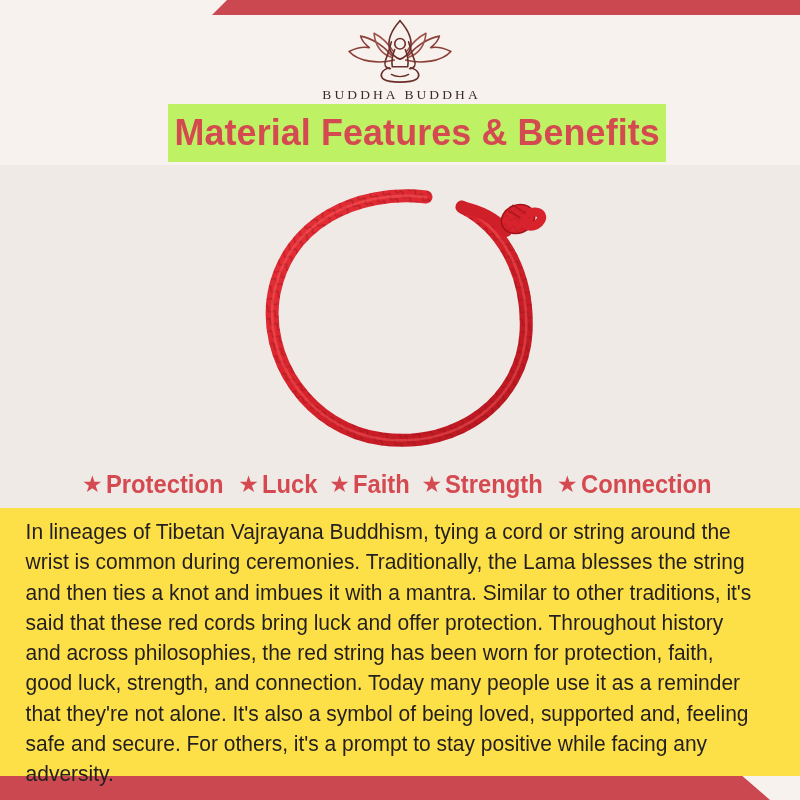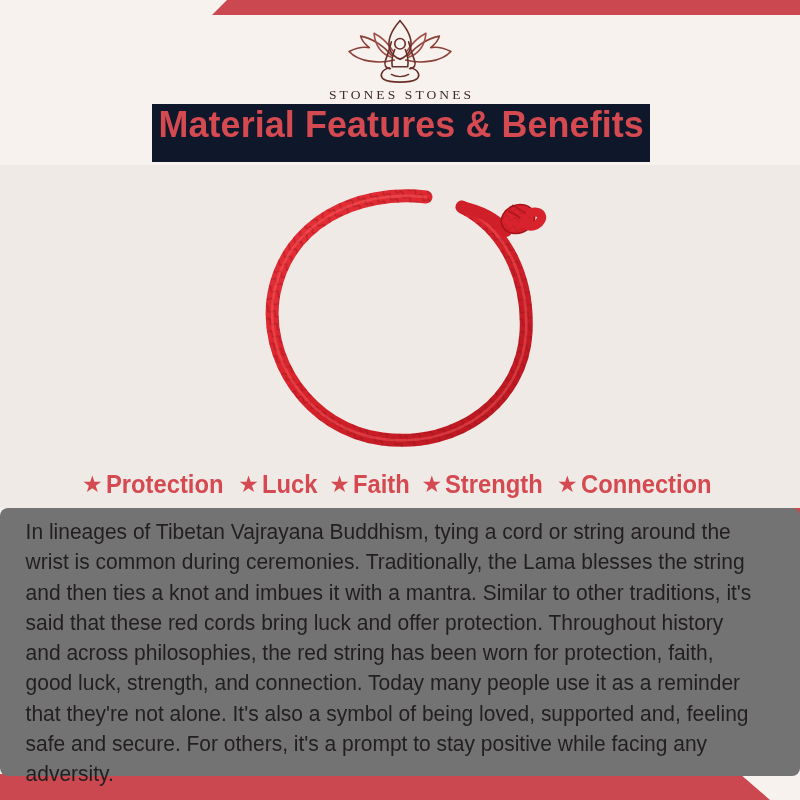--- a/index.html
+++ b/index.html
@@ -82,26 +82,27 @@
     font-family: "Liberation Serif", serif;
     font-size: 13.5px;
     letter-spacing: 3.1px;
     color: #3a2b28;
     text-indent: 3.1px;
   }
 
   
   .title-band {
     position: absolute;
-    left: 152px;
+    left: 168px;
     top: 104px;
     width: 498px;
     height: 58px;
-    background: #0f172a;
+    background: #bef264;
     display: flex;
+    align-items: center;
     justify-content: center;
     z-index: 4;
   }
   .title-text {
     font-family: "Liberation Sans Narrow", "Liberation Sans", sans-serif;
     font-weight: bold;
     font-size: 37px;
     color: #d44a50;
     letter-spacing: 0.1px;
     white-space: nowrap;
@@ -182,23 +183,22 @@
     transform-origin: left center;
   }
 
   
   .copy-panel {
     position: absolute;
     left: 0;
     top: 508px;
     width: 800px;
     height: 268px;
-    background: #737373;
+    background: #fde047;
     z-index: 5;
-    border-radius: 8px;
   }
   .copy-text {
     margin: 0;
     padding: 9px 28px 0 26px;
     font-family: "Liberation Sans Narrow", "Liberation Sans", sans-serif;
     font-size: 21.3px;
     line-height: 30.3px;
     color: #231f20;
     text-align: left;
     transform: scaleX(0.985);
@@ -235,21 +235,21 @@
 
         <path d="M112 58 C 108 74, 104 86, 100 96 C 96 106, 100 114, 110 114" stroke="#6b2f2a"></path>
         <path d="M148 58 C 152 74, 156 86, 160 96 C 164 106, 160 114, 150 114" stroke="#6b2f2a"></path>
 
         <path d="M119 74 C 114 86, 112 98, 114 110 L 146 110 C 148 98, 146 86, 141 74" stroke="#6b2f2a"></path>
 
         <path d="M108 112 C 92 116, 86 128, 96 136 C 108 144, 152 144, 164 136 C 174 128, 168 116, 152 112" stroke="#6b2f2a"></path>
         <path d="M112 126 C 122 132, 138 132, 148 126" stroke="#6b2f2a" stroke-width="3"></path>
       </g>
     </svg>
-    <span class="brand-name">STONES STONES</span>
+    <span class="brand-name">BUDDHA BUDDHA</span>
   </div>
 
   <div class="title-band">
     <span class="title-text">Material Features &amp; Benefits</span>
   </div>
 
   <div class="hero">
     <svg class="hero-photo" viewBox="0 0 360 300">
       <defs>
         <linearGradient id="cordGrad" x1="0" y1="0" x2="1" y2="1">

